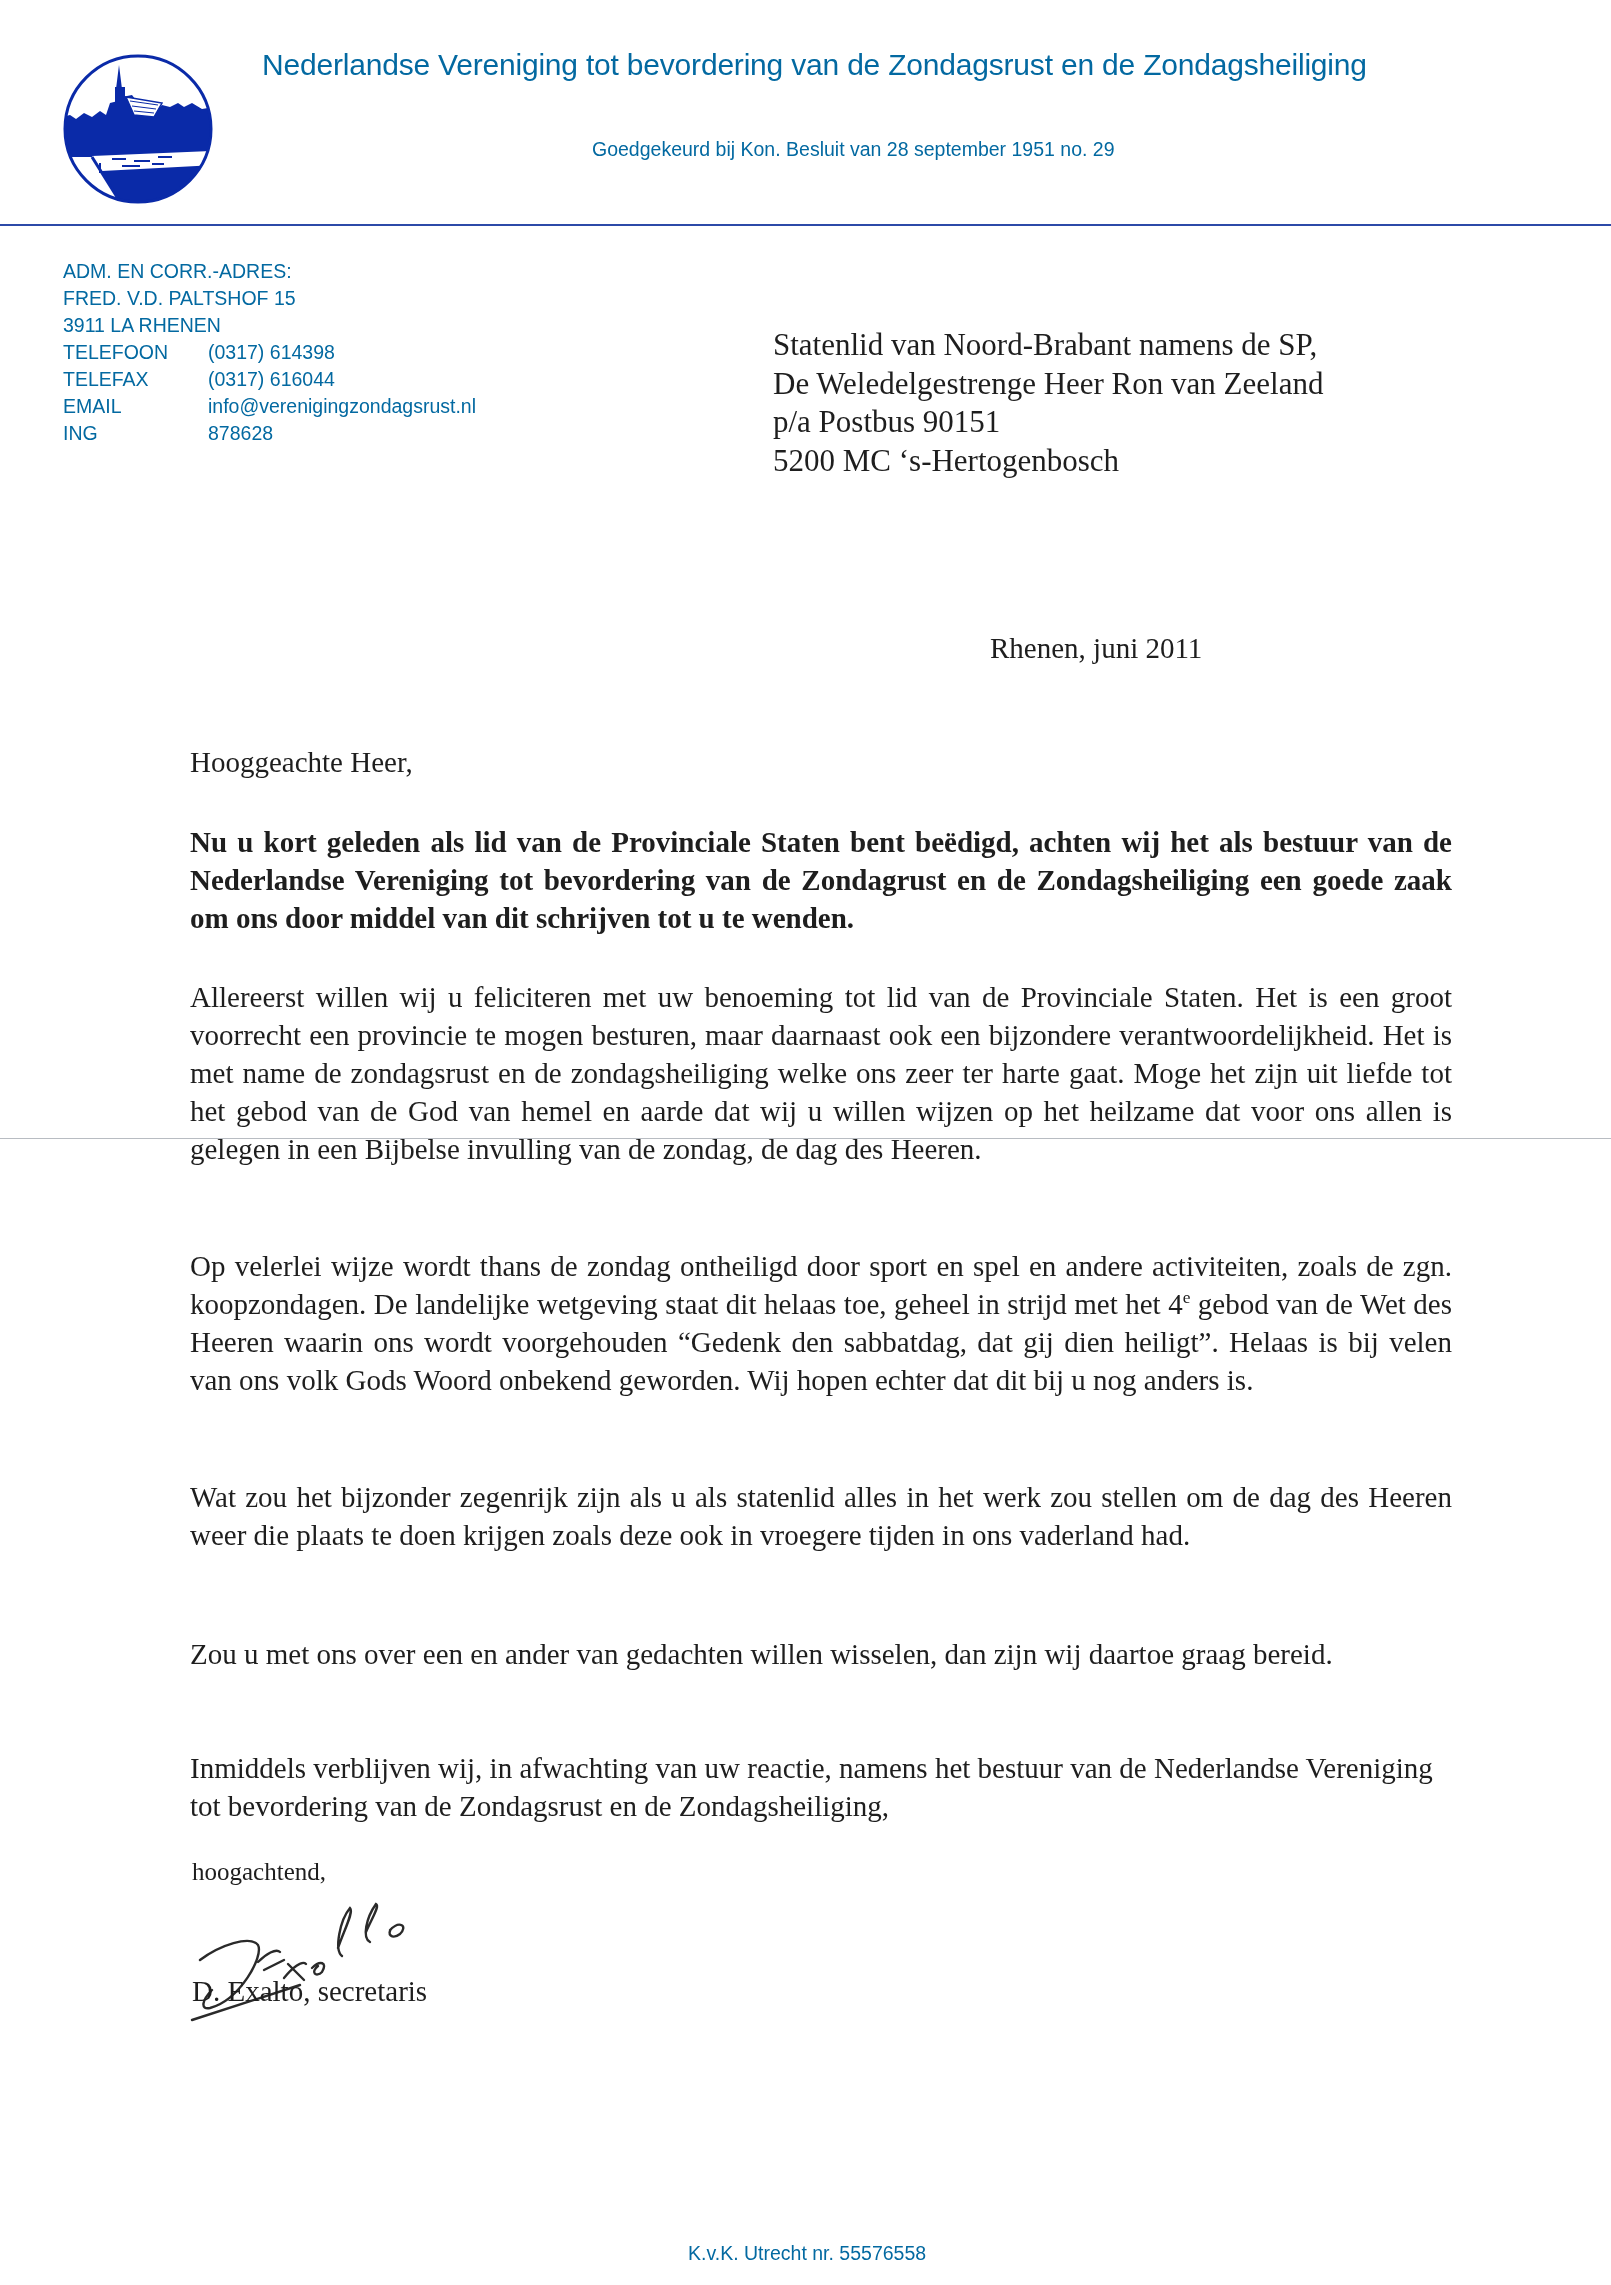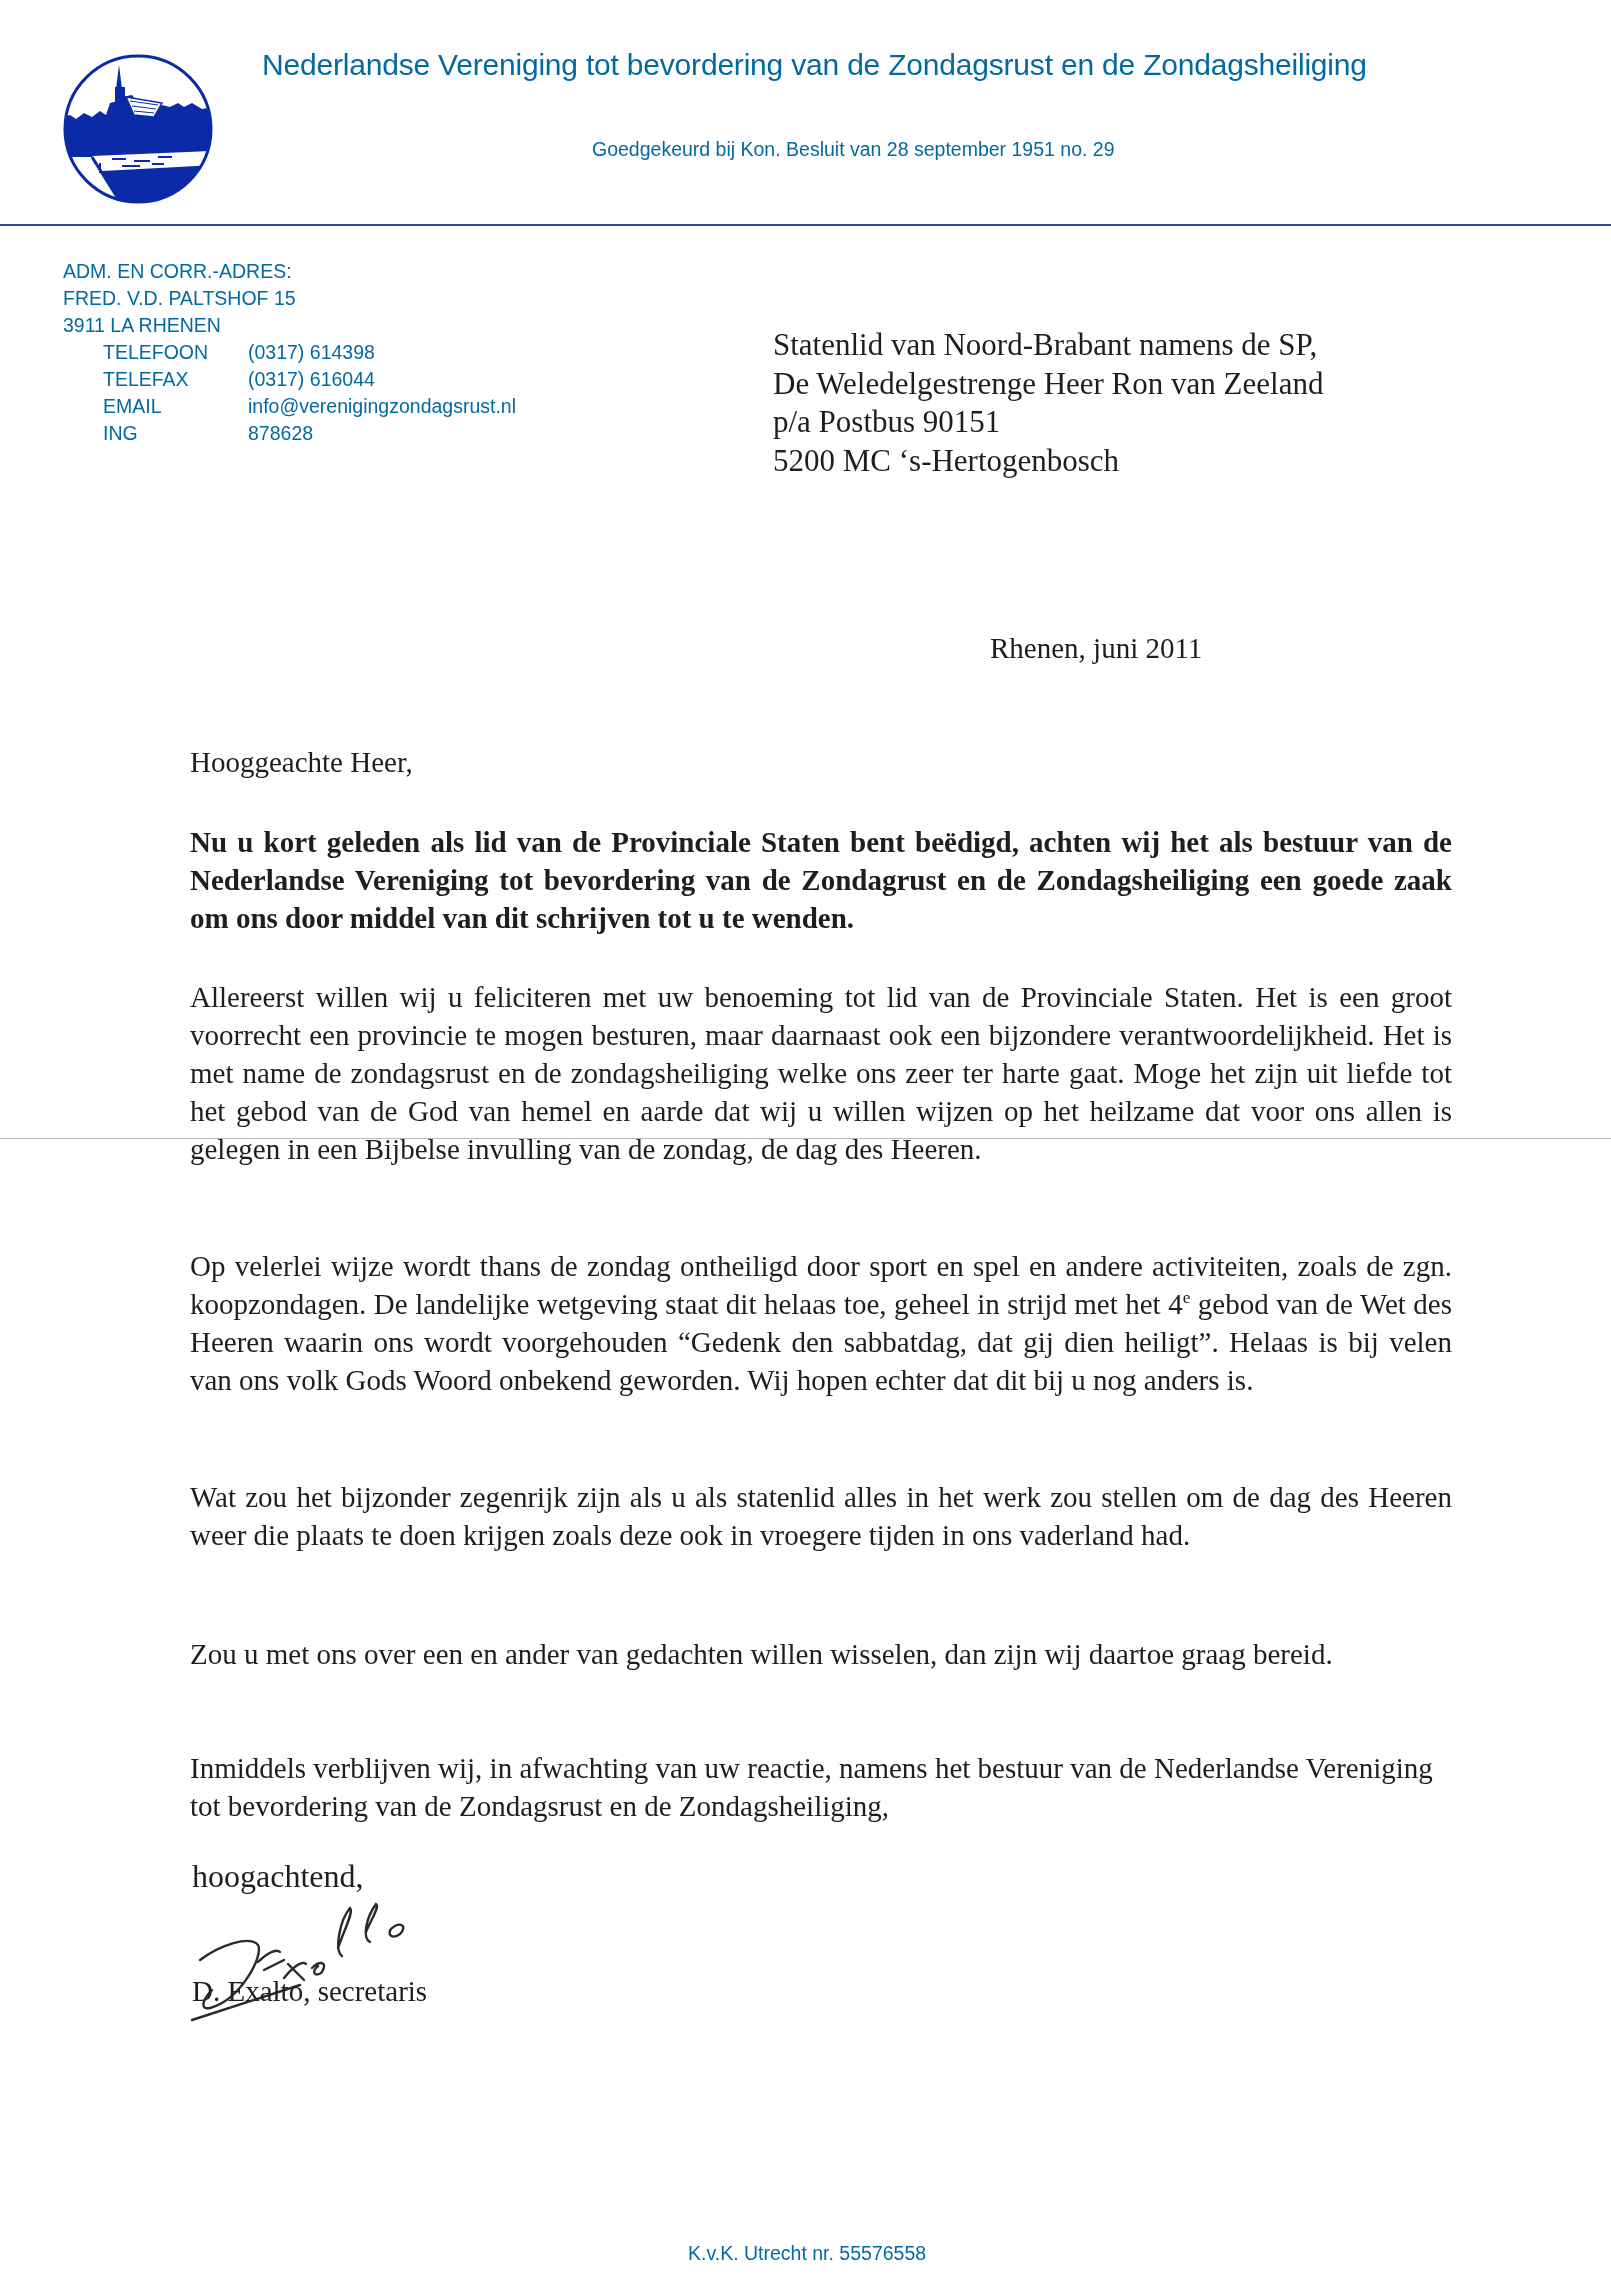--- a/index.html
+++ b/index.html
@@ -17,21 +17,21 @@
   #approval {
     position: absolute; left: 592px; top: 138px;
     font-size: 19.5px; white-space: nowrap;
   }
   #header-rule {
     position: absolute; left: 0; top: 224px; width: 1611px; height: 2px;
     background: #2c4aa8;
   }
 
   #sender { position: absolute; left: 63px; top: 258px; font-size: 19.5px; line-height: 27px; }
-  #sender .row { display: flex; white-space: nowrap; margin-left: 40px; }
+  #sender .row { display: flex; white-space: nowrap; }
   #sender .lbl { width: 145px; }
 
   #recipient {
     position: absolute; left: 773px; top: 326px;
     font-size: 31px; line-height: 38.5px; white-space: nowrap;
   }
 
   #date { position: absolute; left: 990px; top: 632px; font-size: 29px; white-space: nowrap; }
 
   #salutation { position: absolute; left: 190px; top: 746px; font-size: 29px; white-space: nowrap; }
@@ -46,21 +46,21 @@
   #p3 { top: 1247px; }
   #p4 { top: 1478px; }
   #p5 { top: 1635px; }
   #p6 { top: 1749px; }
 
   #fold-line {
     position: absolute; left: 0; top: 1138px; width: 1611px; height: 1px;
     background: #9aa0a8; opacity: 0.7;
   }
 
-  #closing { position: absolute; left: 192px; top: 1858px; font-size: 32px; white-space: nowrap; }
+  #closing { position: absolute; left: 192px; top: 1858px; font-size: 25px; white-space: nowrap; }
   #signature { position: absolute; left: 180px; top: 1890px; width: 260px; height: 140px; }
   #signatory { position: absolute; left: 192px; top: 1975px; font-size: 29px; white-space: nowrap; }
 
   #footer { position: absolute; left: 688px; top: 2242px; font-size: 19.5px; white-space: nowrap; }
   sup { font-size: 60%; line-height: 0; }
 </style>
 </head>
 <body>
 
 <svg id="logo" viewBox="0 0 152 152">

